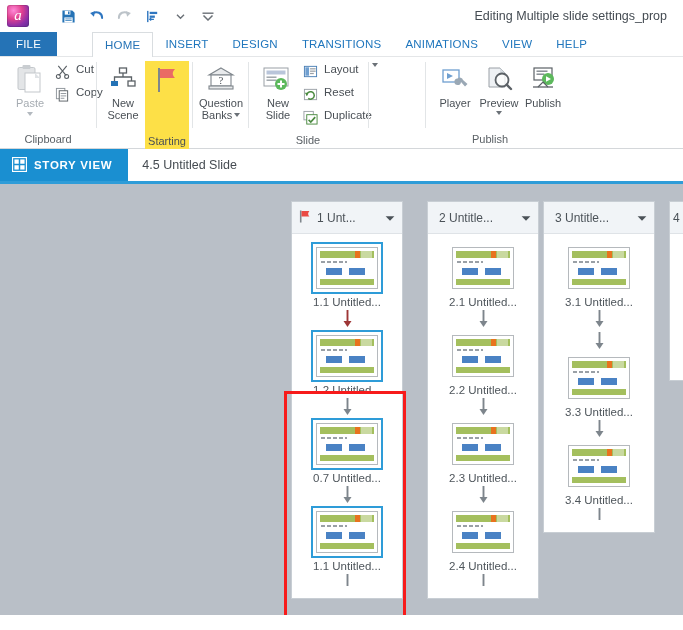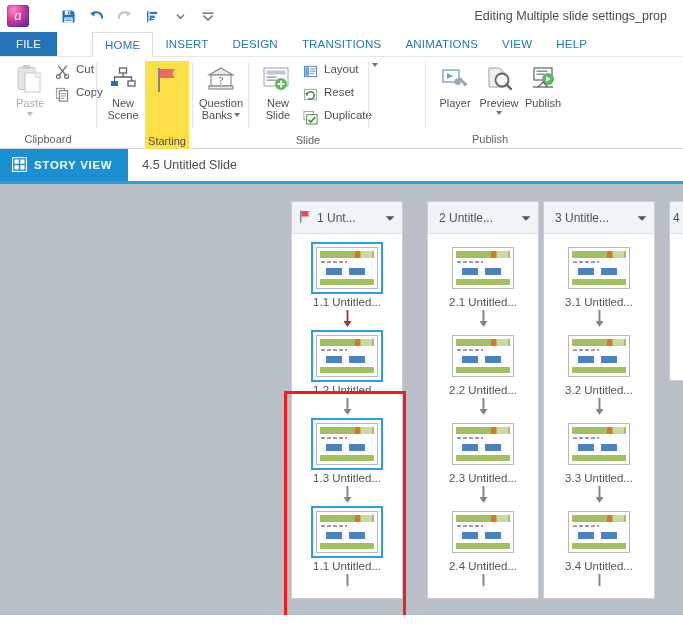--- a/index.html
+++ b/index.html
@@ -545,21 +545,21 @@
             <div class="band-top">
                 <div class="tab-o"></div>
                 <div class="tab-g"></div>
               </div>
             <div class="txtline"></div>
               <div class="btn1"></div>
               <div class="btn2"></div>
             <div class="band-bot"></div>
           </div>
         </div>
-        <div class="slide-label">1.3 Untitled...</div>
+        <div class="slide-label">0.7 Untitled...</div>
       </div>
       <div class="arrow">
         <svg width="11" height="20" viewBox="0 0 11 20">
             <path d="M5.5 1 v12" stroke="#7d858c" stroke-width="1.9"></path>
             <path d="M1.5 12 L5.5 18 L9.5 12 Z" fill="#7d858c"></path>
           </svg>
       </div>
 
       <div class="slide-item">
         <div class="thumb-wrap selected">
@@ -704,35 +704,20 @@
           </div>
         </div>
         <div class="slide-label">3.1 Untitled...</div>
       </div>
       <div class="arrow">
         <svg width="11" height="20" viewBox="0 0 11 20">
             <path d="M5.5 1 v12" stroke="#7d858c" stroke-width="1.9"></path>
             <path d="M1.5 12 L5.5 18 L9.5 12 Z" fill="#7d858c"></path>
           </svg>
       </div>
-      <div class="slide-item">
-        <div class="thumb-wrap">
-          <div class="thumb">
-            <div class="band-top">
-                <div class="tab-o"></div>
-                <div class="tab-g"></div>
-              </div>
-            <div class="txtline"></div>
-              <div class="btn1"></div>
-              <div class="btn2"></div>
-            <div class="band-bot"></div>
-          </div>
-        </div>
-        <div class="slide-label">3.2 Untitled...</div>
-      </div>
       <div class="arrow">
         <svg width="11" height="20" viewBox="0 0 11 20">
             <path d="M5.5 1 v12" stroke="#7d858c" stroke-width="1.9"></path>
             <path d="M1.5 12 L5.5 18 L9.5 12 Z" fill="#7d858c"></path>
           </svg>
       </div>
       <div class="slide-item">
         <div class="thumb-wrap">
           <div class="thumb">
             <div class="band-top">

